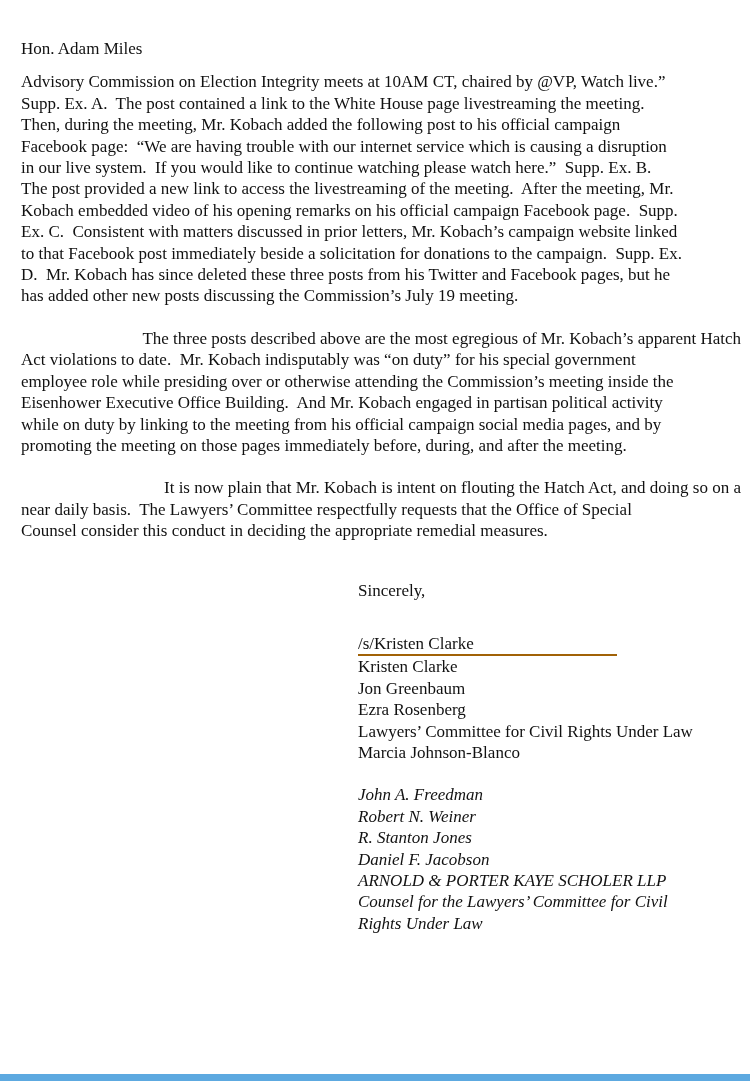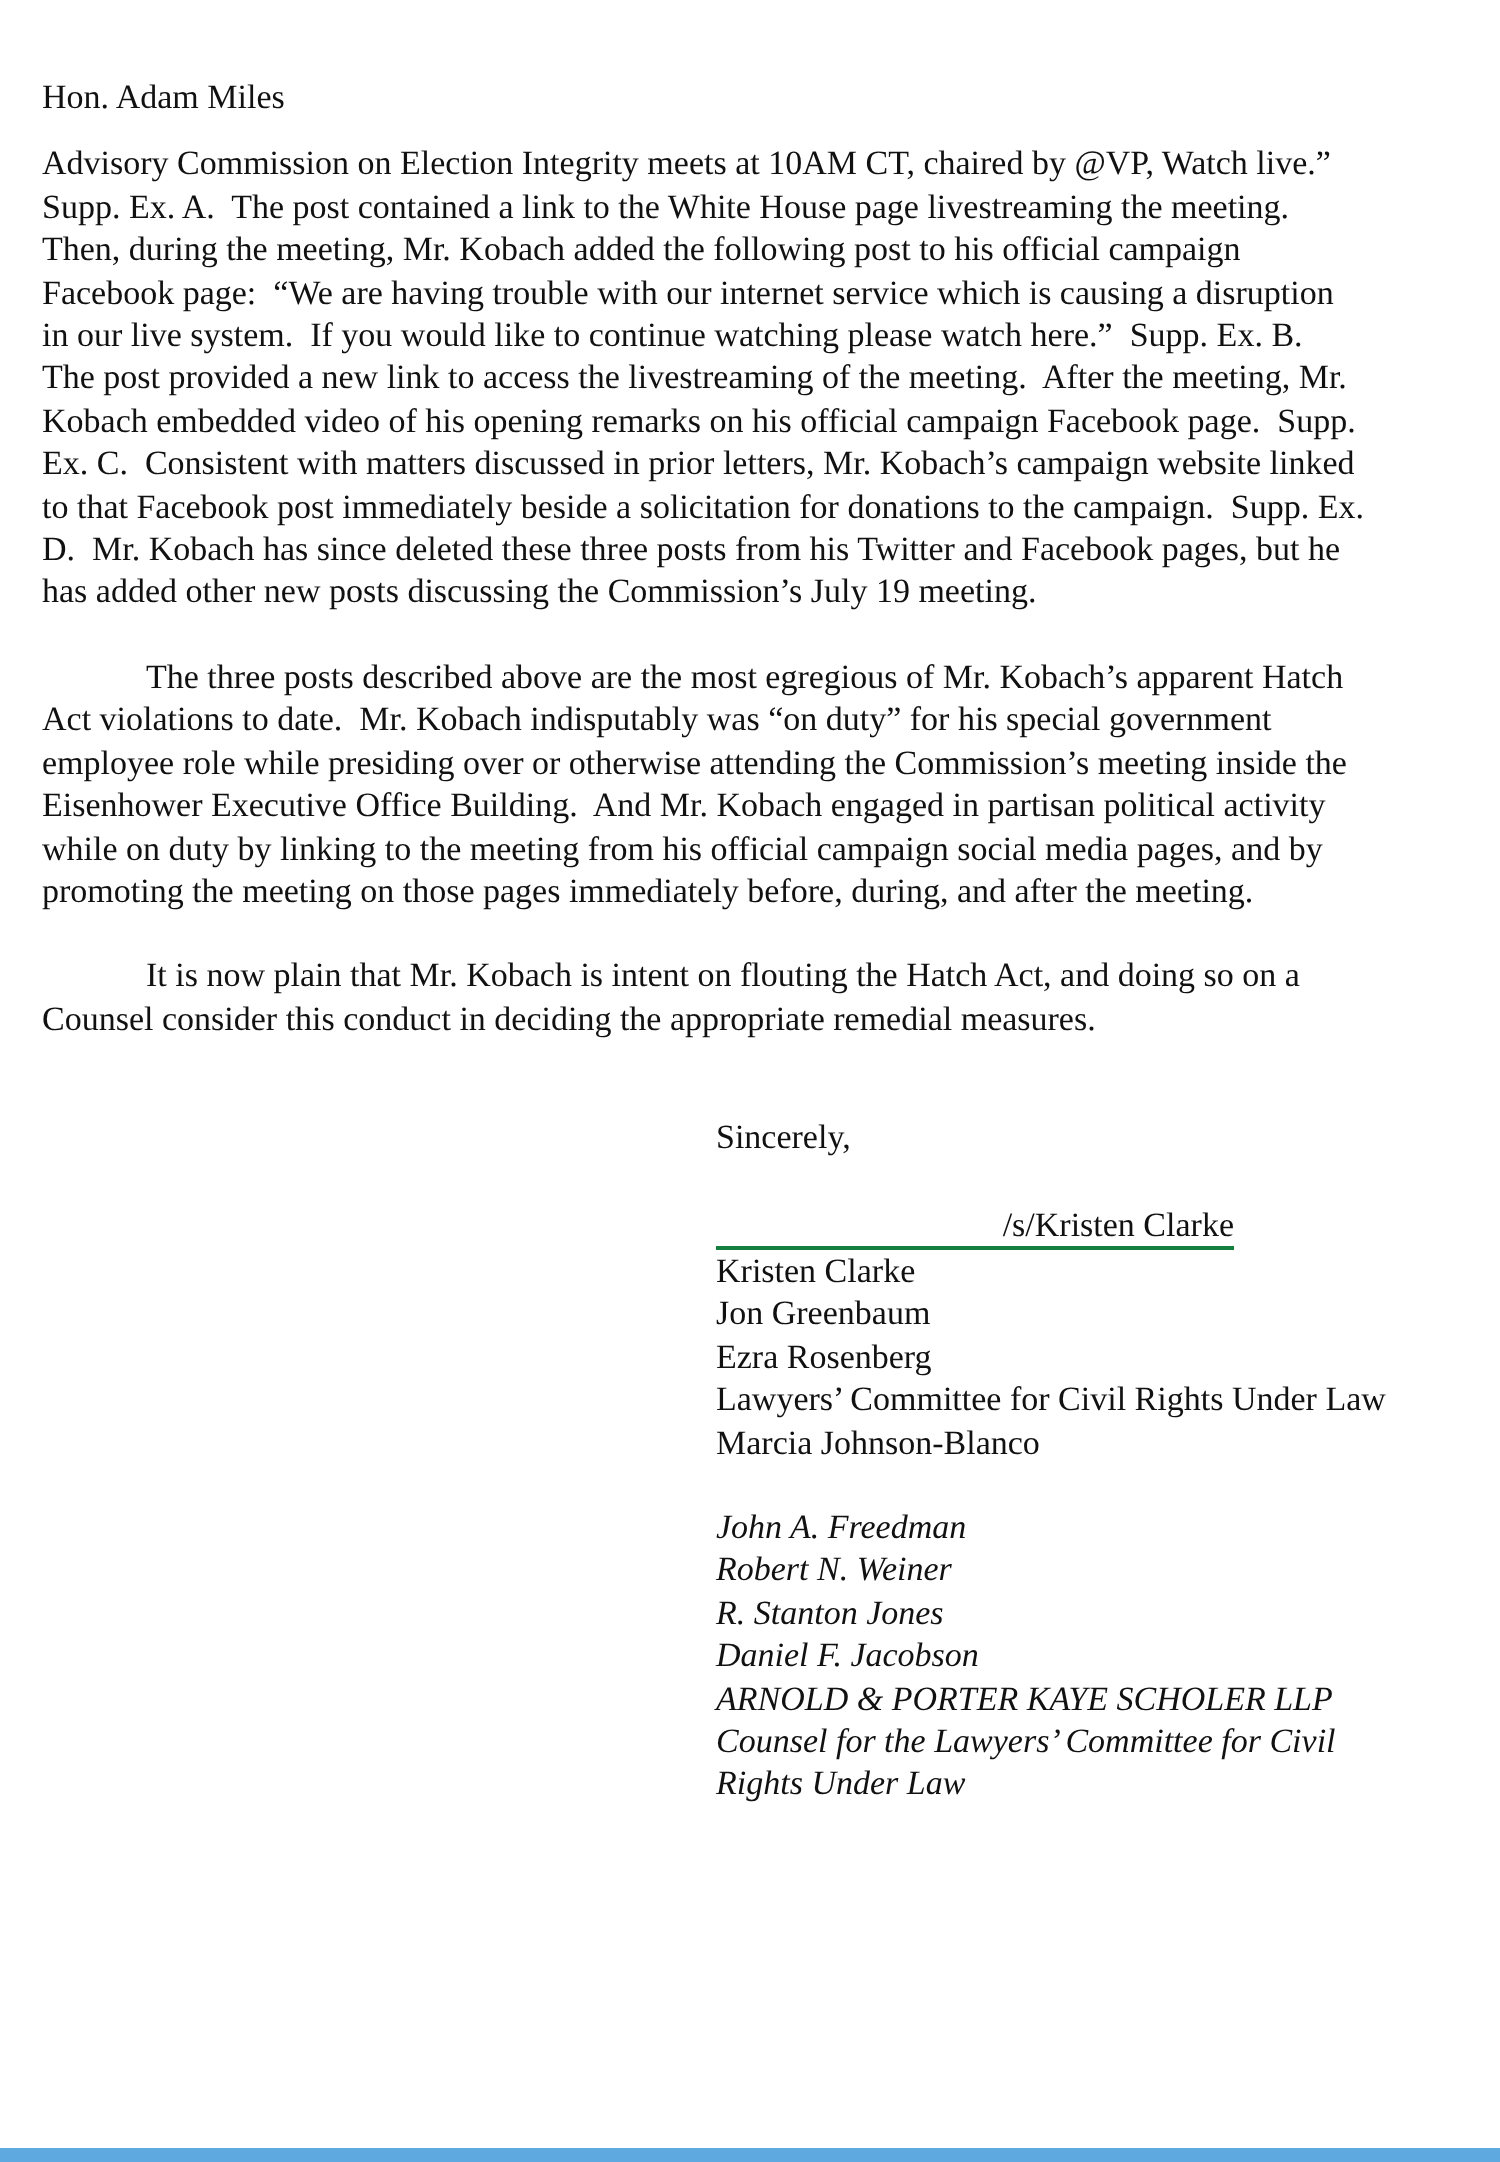--- a/index.html
+++ b/index.html
@@ -15,24 +15,24 @@
   .letter {
     position: absolute;
     top: 38px;
     left: 21px;
     width: 720px;
     font-size: 17px;
     line-height: 21.4px;
   }
   .line { white-space: pre; }
   .para { margin-top: 21px; }
-  .para .indent { padding-left: 52px; }
+  .para .indent { padding-left: 52px; text-align: right; }
   .sig-block { margin-left: 337px; }
   .closing { margin-top: 38px; }
-  .sig-line-wrap { margin-top: 22px; width: 259px; border-bottom: 2px solid #15803d; text-align: right; }
+  .sig-line-wrap { margin-top: 32px; width: 259px; border-bottom: 2px solid #a16207; }
   .sig-group2 { margin-top: 21px; font-style: italic; }
   .footer-bar {
     position: absolute;
     left: 0; bottom: 0;
     width: 100%; height: 7px;
   }
 </style>
 </head>
 <body>
 
@@ -59,20 +59,21 @@
       <div class="line indent">The three posts described above are the most egregious of Mr. Kobach’s apparent Hatch</div>
       <div class="line">Act violations to date.  Mr. Kobach indisputably was “on duty” for his special government</div>
       <div class="line">employee role while presiding over or otherwise attending the Commission’s meeting inside the</div>
       <div class="line">Eisenhower Executive Office Building.  And Mr. Kobach engaged in partisan political activity</div>
       <div class="line">while on duty by linking to the meeting from his official campaign social media pages, and by</div>
       <div class="line">promoting the meeting on those pages immediately before, during, and after the meeting.</div>
     </div>
 
     <div class="para">
       <div class="line indent">It is now plain that Mr. Kobach is intent on flouting the Hatch Act, and doing so on a</div>
+      <div class="line">near daily basis.  The Lawyers’ Committee respectfully requests that the Office of Special</div>
       <div class="line">Counsel consider this conduct in deciding the appropriate remedial measures.</div>
     </div>
 
     <div class="sig-block">
       <div class="line closing">Sincerely,</div>
 
       <div class="sig-line-wrap">
         <span class="line">/s/Kristen Clarke</span>
       </div>
 

